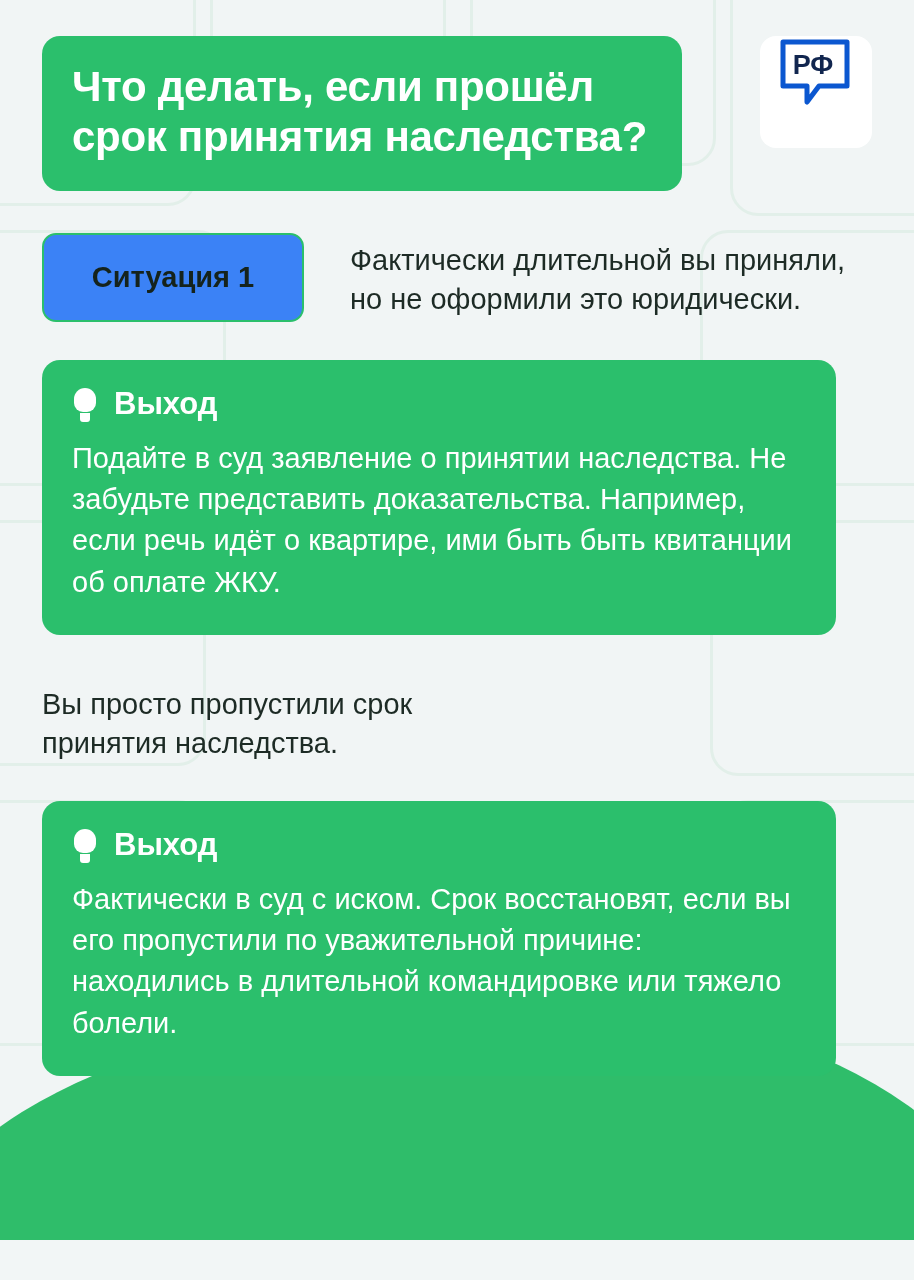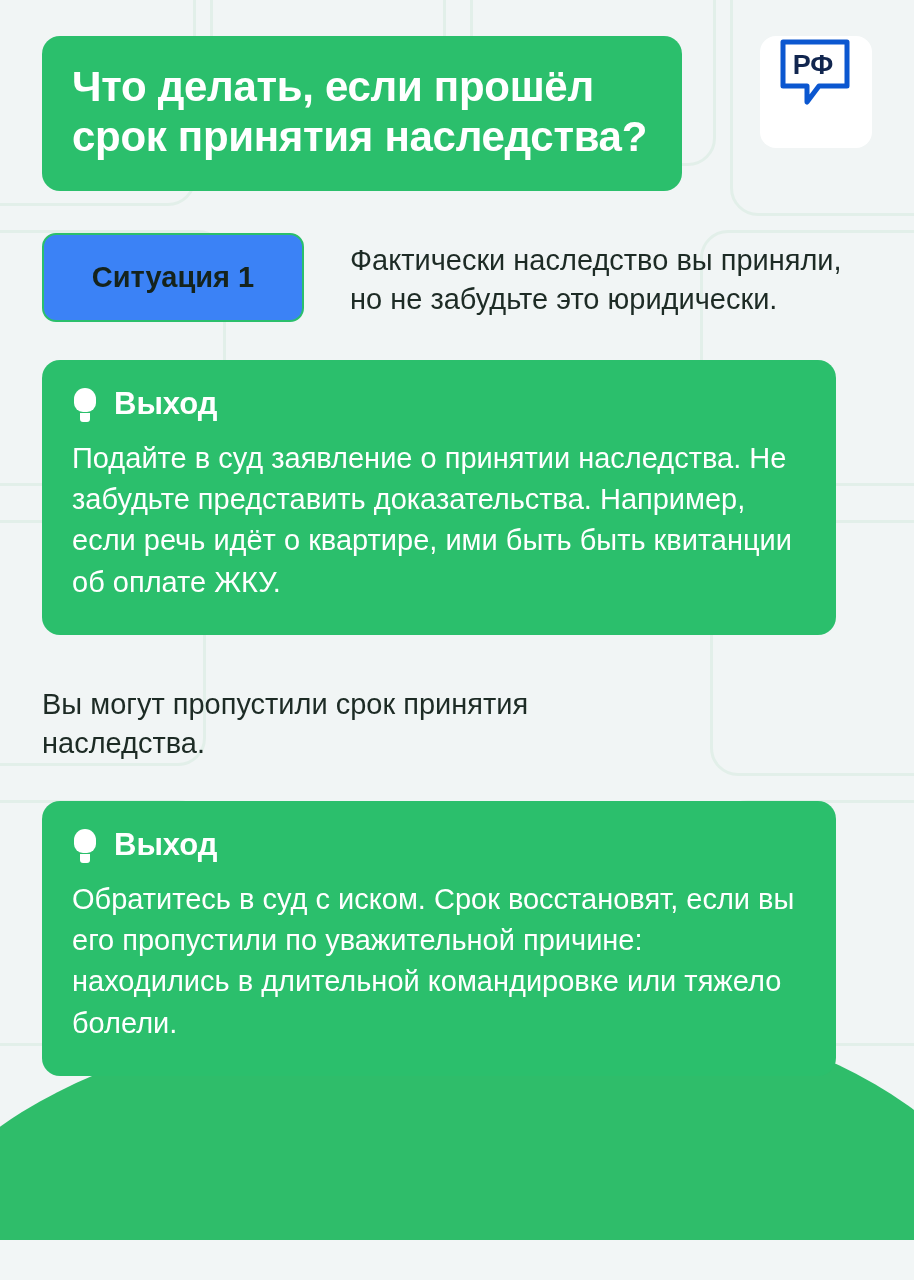--- a/index.html
+++ b/index.html
@@ -213,44 +213,44 @@
           <path d="M6 6 H70 V50 H42 L30 66 V50 H6 Z" fill="none" stroke="#0b57d0" stroke-width="5" stroke-linejoin="round"></path>
           <text x="36" y="38" text-anchor="middle" font-family="Liberation Sans, sans-serif" font-size="27" font-weight="bold" fill="#11264f">РФ</text>
         </svg>
       </div>
     </div>
 
     <div class="situation-row">
       <div class="situation-chip">
         <span>Ситуация 1</span>
       </div>
-      <div class="situation-text">Фактически наследство вы приняли, но не забудьте это юридически.</div>
+      <div class="situation-text">Фактически длительной вы приняли, но не оформили это юридически.</div>
     </div>
 
     <div class="solution-card">
       <div class="solution-head">
         <div class="bulb">
           <div class="glass"></div>
           <div class="base"></div>
         </div>
         <div class="label">Выход</div>
       </div>
       <div class="solution-body">Подайте в суд заявление о принятии наследства. Не забудьте представить доказательства. Например, если речь идёт о квартире, ими быть быть квитанции об оплате ЖКУ.</div>
     </div>
 
     <div class="situation-row">
-      <div class="situation-text">Вы могут пропустили срок принятия наследства.</div>
+      <div class="situation-text">Вы просто пропустили срок принятия наследства.</div>
     </div>
 
     <div class="solution-card">
       <div class="solution-head">
         <div class="bulb">
           <div class="glass"></div>
           <div class="base"></div>
         </div>
         <div class="label">Выход</div>
       </div>
-      <div class="solution-body">Обратитесь в суд с иском. Срок восстановят, если вы его пропустили по уважительной причине: находились в длительной командировке или тяжело болели.</div>
+      <div class="solution-body">Фактически в суд с иском. Срок восстановят, если вы его пропустили по уважительной причине: находились в длительной командировке или тяжело болели.</div>
     </div>
 
     <div class="spacer"></div>
   </div>
 </div>
 
 </body></html>

